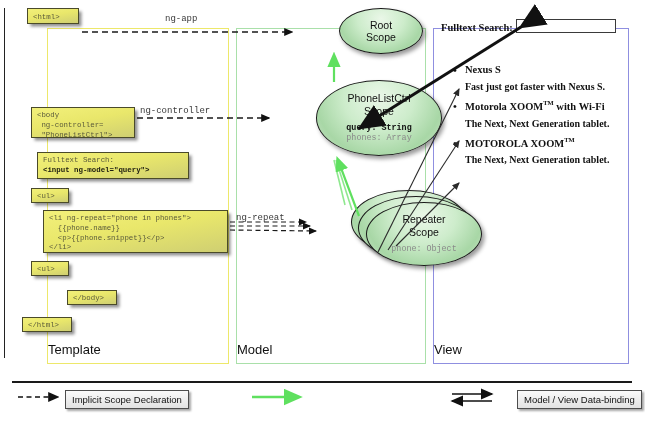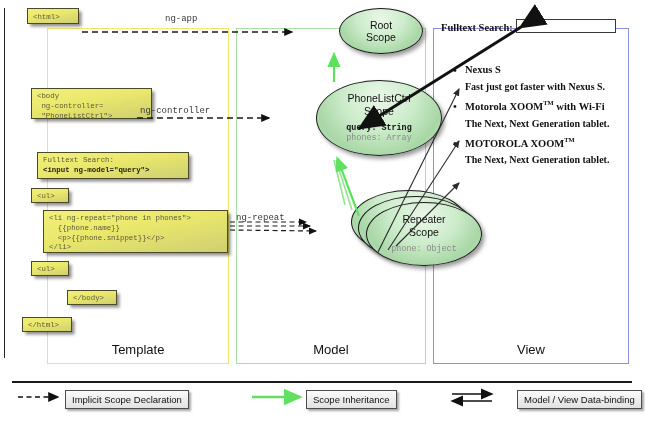--- a/index.html
+++ b/index.html
@@ -4,36 +4,36 @@
 <style>
   html,body{margin:0;padding:0;background:#ffffff;}
   body{width:645px;height:425px;overflow:hidden;font-family:"Liberation Sans",sans-serif;}
   #root{position:relative;width:645px;height:425px;background:#fff;}
 
   
   .panel{position:absolute;background:#ffffff;box-sizing:border-box;}
   #panel-template{left:47px;top:28px;width:182px;height:336px;border:1.5px solid #ede86a;}
   #panel-model{left:236px;top:28px;width:190px;height:336px;border:1.5px solid #a9e0a9;}
   #panel-view{left:433px;top:28px;width:196px;height:336px;border:1.5px solid #8f8fe0;}
-  .panel-label{position:absolute;width:100%;text-align:center;bottom:6px;font-size:13px;color:#111;
+  .panel-label{position:absolute;width:100%;text-align:left;bottom:6px;font-size:13px;color:#111;
                font-family:"Liberation Sans",sans-serif;}
 
   
   #frame-line{position:absolute;left:4px;top:8px;width:0;height:350px;border-left:1.5px solid #222;}
 
   
   .codebox{position:absolute;box-sizing:border-box;border:1.2px solid #4a4a2a;
            background:linear-gradient(170deg,#f2f07a 0%,#e9e76b 45%,#cfcf72 100%);
            box-shadow:2.5px 2.5px 3px rgba(0,0,0,.45);
            font-family:"Liberation Mono",monospace;font-size:7.4px;line-height:1.32;
            color:#5a5a3a;padding:3px 5px;white-space:pre;}
   .codebox b{color:#1c1c10;font-weight:bold;}
 
   #box-html{left:27px;top:8px;width:52px;height:16px;padding-top:3.5px;}
-  #box-body{left:31px;top:88px;width:121px;height:31px;}
+  #box-body{left:31px;top:107px;width:104px;height:31px;}
   #box-search{left:37px;top:152px;width:152px;height:27px;}
   #box-ul1{left:31px;top:188px;width:38px;height:15px;padding-top:3px;}
   #box-li{left:43px;top:210px;width:185px;height:43px;}
   #box-ul2{left:31px;top:261px;width:38px;height:15px;padding-top:3px;}
   #box-bodyend{left:27px;top:290px;width:50px;height:15px;padding-top:3px;margin-left:40px;}
   #box-htmlend{left:22px;top:317px;width:50px;height:15px;padding-top:3px;}
 
   
   .scope{position:absolute;border-radius:50%;border:1.4px solid #1a1a1a;
          background:radial-gradient(ellipse at 50% 22%,#eaf7e8 0%,#cdeccb 40%,#a8d7a6 72%,#cfe3cc 100%);
@@ -213,16 +213,15 @@
         <path d="M0,0 L8,3.5 L0,7 z" fill="#5fe05f"></path>
       </marker>
     </defs>
     <line x1="18" y1="397" x2="58" y2="397" stroke="#111" stroke-width="1.4" stroke-dasharray="5,3.5" marker-end="url(#lgBlack)"></line>
     <line x1="252" y1="397" x2="298" y2="397" stroke="#5fe05f" stroke-width="2.4" marker-end="url(#lgGreen)"></line>
     <line x1="452" y1="394" x2="492" y2="394" stroke="#111" stroke-width="1.6" marker-end="url(#lgBlack)"></line>
     <line x1="492" y1="401" x2="452" y2="401" stroke="#111" stroke-width="1.6" marker-end="url(#lgBlack)"></line>
   </svg>
 
   <div class="legbox" id="leg1">Implicit Scope Declaration</div>
-  <div class="legbox" id="leg2">Scope Inheritance</div>
   <div class="legbox" id="leg3">Model / View Data-binding</div>
 
 </div>
 
 </body></html>

